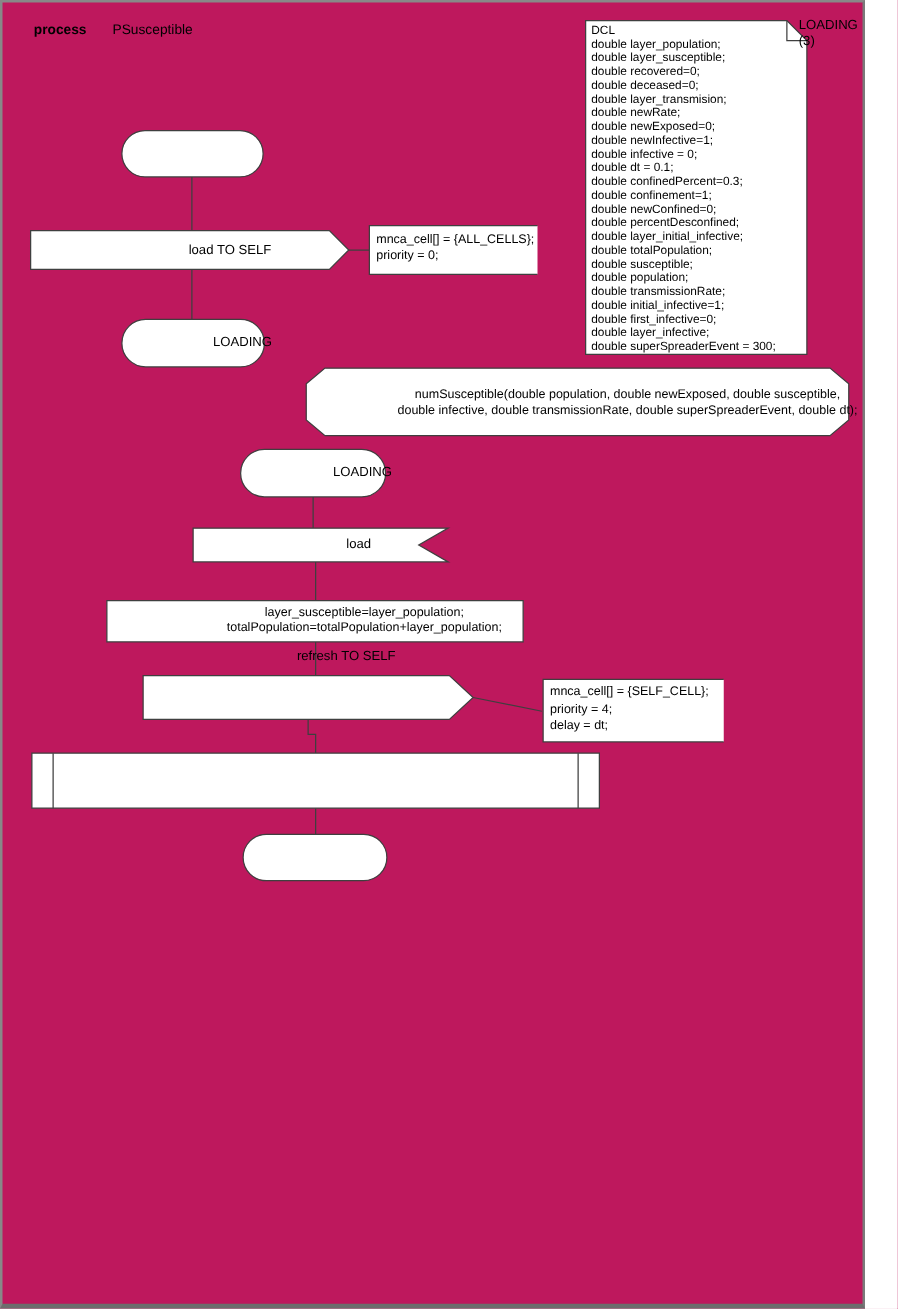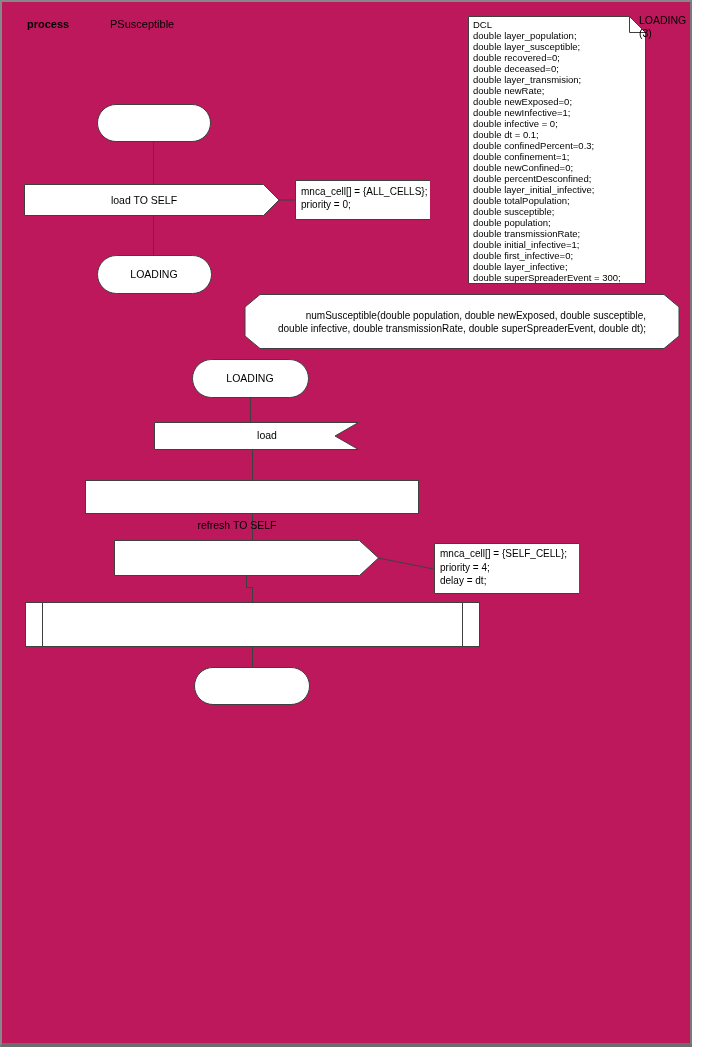--- a/index.html
+++ b/index.html
@@ -18,21 +18,22 @@
   svg.layer{position:absolute;left:0;top:0;}
   .lbl{
     position:absolute;
     font-size:10.5px;
     line-height:13px;
     color:#000;
     white-space:pre-line;
   }
   .ctr{
     display:flex;align-items:center;justify-content:center;
-    text-align:right;
+    text-align:center;
+    padding-left:40px;
   }
   .code{
     font-size:9.5px;
     line-height:11px;
     white-space:pre-line;
   }
   .hdr{font-size:11px;}
   .b{font-weight:bold;}
 </style>
 </head>
@@ -78,21 +79,21 @@
 
       <rect x="23.5" y="600.5" width="454" height="44"></rect>
       <line x1="40.5" y1="600.5" x2="40.5" y2="644.5"></line>
       <line x1="460.5" y1="600.5" x2="460.5" y2="644.5"></line>
 
       <rect x="192.5" y="665.5" width="115" height="37" rx="18.5"></rect>
     </g>
   </svg>
 
   <div class="lbl hdr b" style="left:25px;top:16px;">process</div>
-  <div class="lbl hdr" style="left:88px;top:16px;margin-left:20px;">PSusceptible</div>
+  <div class="lbl hdr" style="left:88px;top:16px;">PSusceptible</div>
 
   <div class="lbl" style="left:637px;top:12px;font-size:10.5px;">LOADING (3)</div>
 
   <div class="lbl code" style="left:471px;top:17px;width:168px;">DCL
 double layer_population;
 double layer_susceptible;
 double recovered=0;
 double deceased=0;
 double layer_transmision;
 double newRate;
@@ -119,22 +120,24 @@
   <div class="lbl" style="left:299px;top:183px;font-size:10px;">mnca_cell[] = {ALL_CELLS};
 priority = 0;</div>
 
   <div class="lbl ctr" style="left:95px;top:253px;width:114px;height:38px;">LOADING</div>
 
   <div class="lbl ctr" style="left:245px;top:292px;width:430px;height:55px;font-size:10px;">numSusceptible(double population, double newExposed, double susceptible,
 double infective, double transmissionRate, double superSpreaderEvent, double dt);</div>
 
   <div class="lbl ctr" style="left:190px;top:357px;width:116px;height:38px;">LOADING</div>
 
-  <div class="lbl ctr" style="left:152px;top:420px;width:186px;height:27px;margin-left:20px;">load</div>
+  <div class="lbl ctr" style="left:152px;top:420px;width:186px;height:27px;">load</div>
 
+  <div class="lbl ctr" style="left:83px;top:478px;width:333px;height:33px;font-size:10px;line-height:12px;">layer_susceptible=layer_population;
+totalPopulation=totalPopulation+layer_population;</div>
 
   <div class="lbl ctr" style="left:112px;top:506px;width:246px;height:35px;">refresh TO SELF</div>
 
   <div class="lbl" style="left:438px;top:545px;font-size:10px;line-height:13.5px;">mnca_cell[] = {SELF_CELL};
 priority = 4;
 delay = dt;</div>
 
 
 </div>
 

